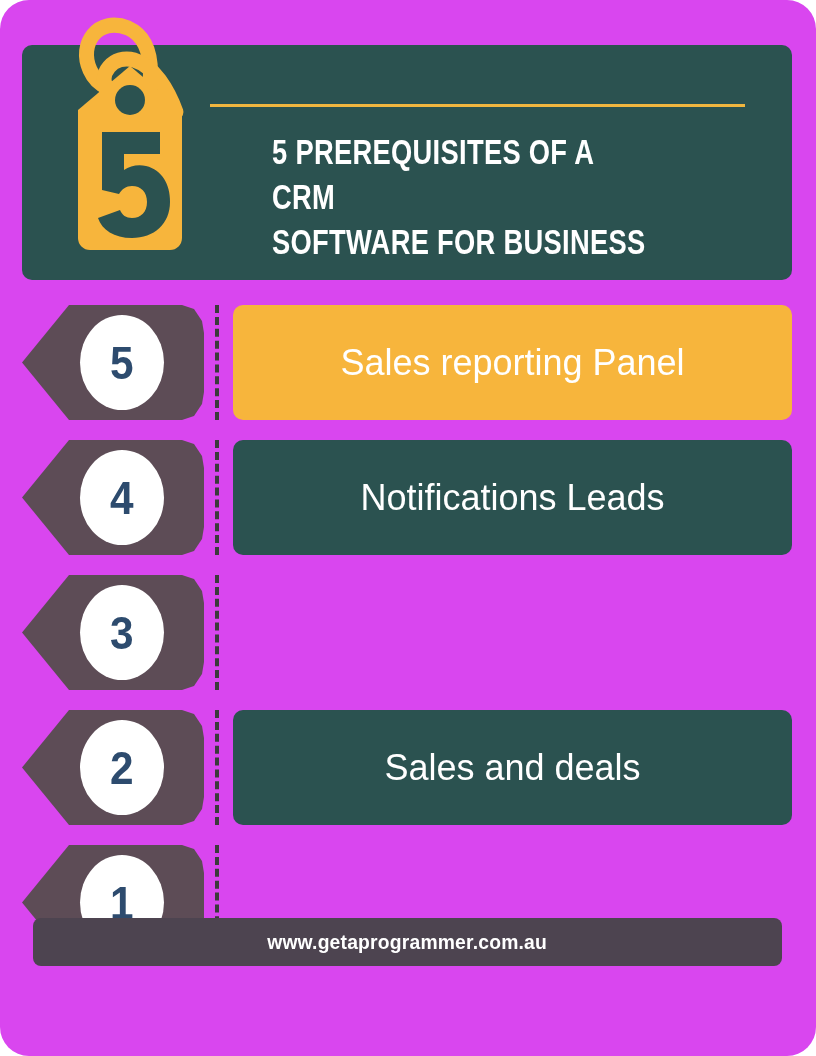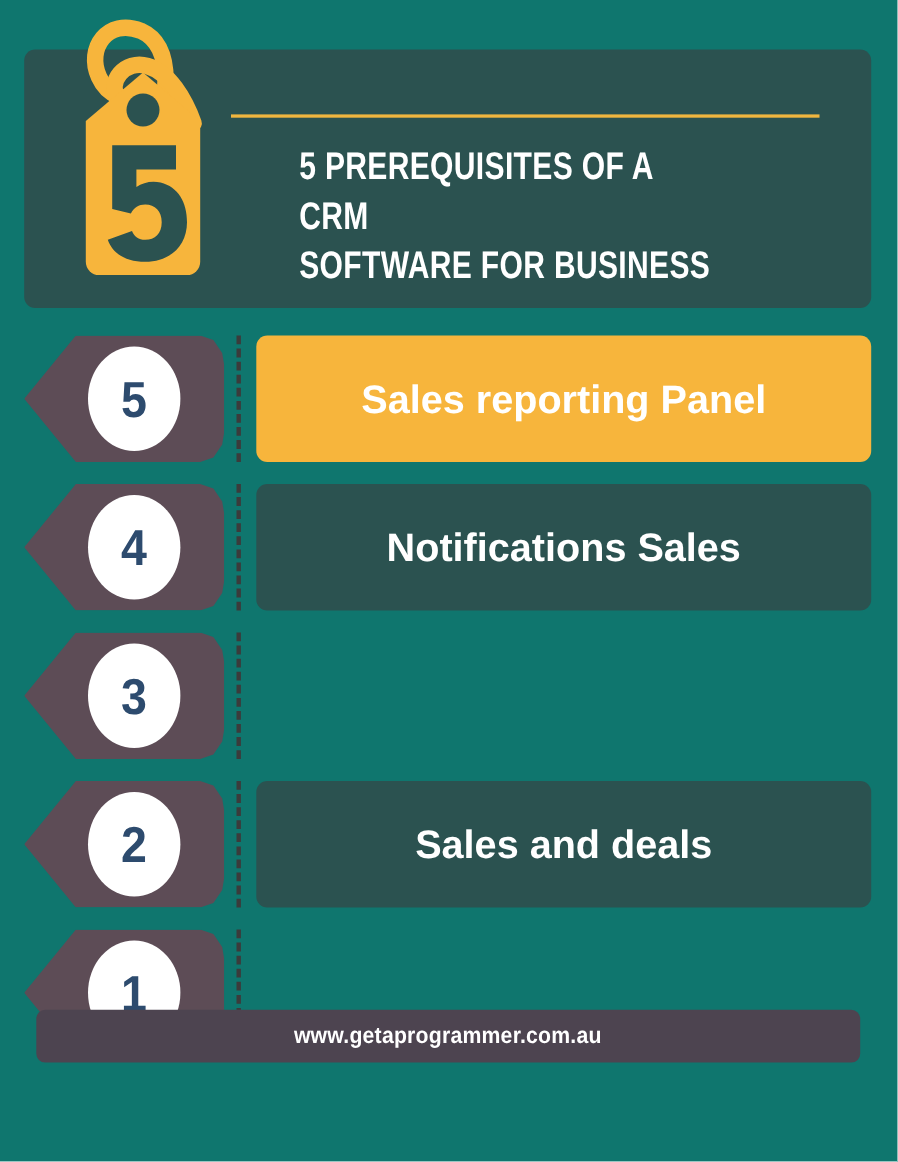--- a/index.html
+++ b/index.html
@@ -11,21 +11,22 @@
     width: 816px;
     height: 1056px;
     position: relative;
     font-family: "Liberation Sans", sans-serif;
     overflow: hidden;
   }
 
   .page {
     position: absolute;
     inset: 0;
-    background: #0f766e;
+    background: #d946ef;
+    border-radius: 29px;
   }
 
   
   .header-card {
     position: absolute;
     left: 22px;
     top: 45px;
     width: 770px;
     height: 235px;
     background: #2b5250;
@@ -148,21 +149,21 @@
     box-sizing: border-box;
   }
 
   .label-bar.amber { background: #f7b53c; }
   .label-bar.teal  { background: #2b5250; }
 
   .label-text {
     color: #ffffff;
     font-family: "Liberation Sans", sans-serif;
     font-size: 36px;
-    font-weight: bold;
+    font-weight: normal;
     line-height: 1.1;
     text-align: right;
   }
 
   
   .footer-bar {
     position: absolute;
     left: 33px;
     top: 918px;
     width: 749px;
@@ -236,21 +237,21 @@
 
     <div class="row">
       <div class="badge">
         <div class="badge-shape"></div>
         <div class="badge-ellipse">
           <span class="badge-number">4</span>
         </div>
       </div>
       <div class="divider"></div>
       <div class="label-bar teal">
-        <span class="label-text">Notifications Sales</span>
+        <span class="label-text">Notifications Leads</span>
       </div>
     </div>
 
     <div class="row">
       <div class="badge">
         <div class="badge-shape"></div>
         <div class="badge-ellipse">
           <span class="badge-number">3</span>
         </div>
       </div>

